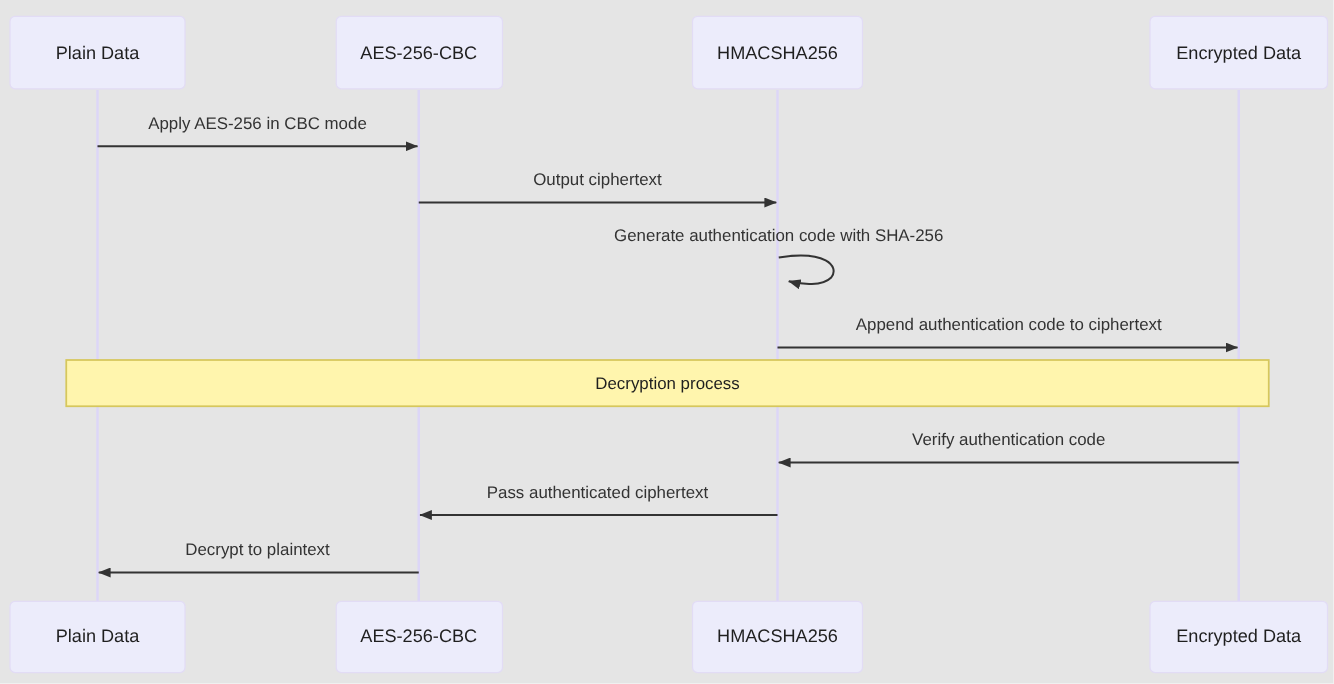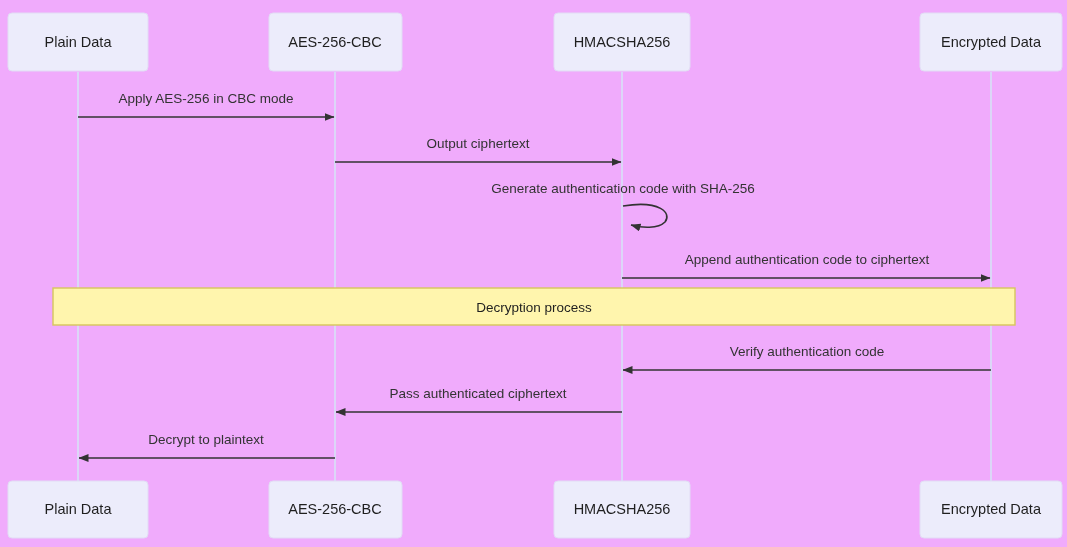--- a/index.html
+++ b/index.html
@@ -7,21 +7,21 @@
     padding: 0;
     background: #ffffff;
   }
   body {
     font-family: "Liberation Sans", sans-serif;
   }
   #diagram-root {
     position: relative;
     width: 1067px;
     height: 547px;
-    background: #f0abfc;
+    background: #e5e5e5;
     overflow: hidden;
   }
   svg.seq-svg {
     position: absolute;
     left: 0;
     top: 0;
     width: 1067px;
     height: 547px;
     display: block;
   }

